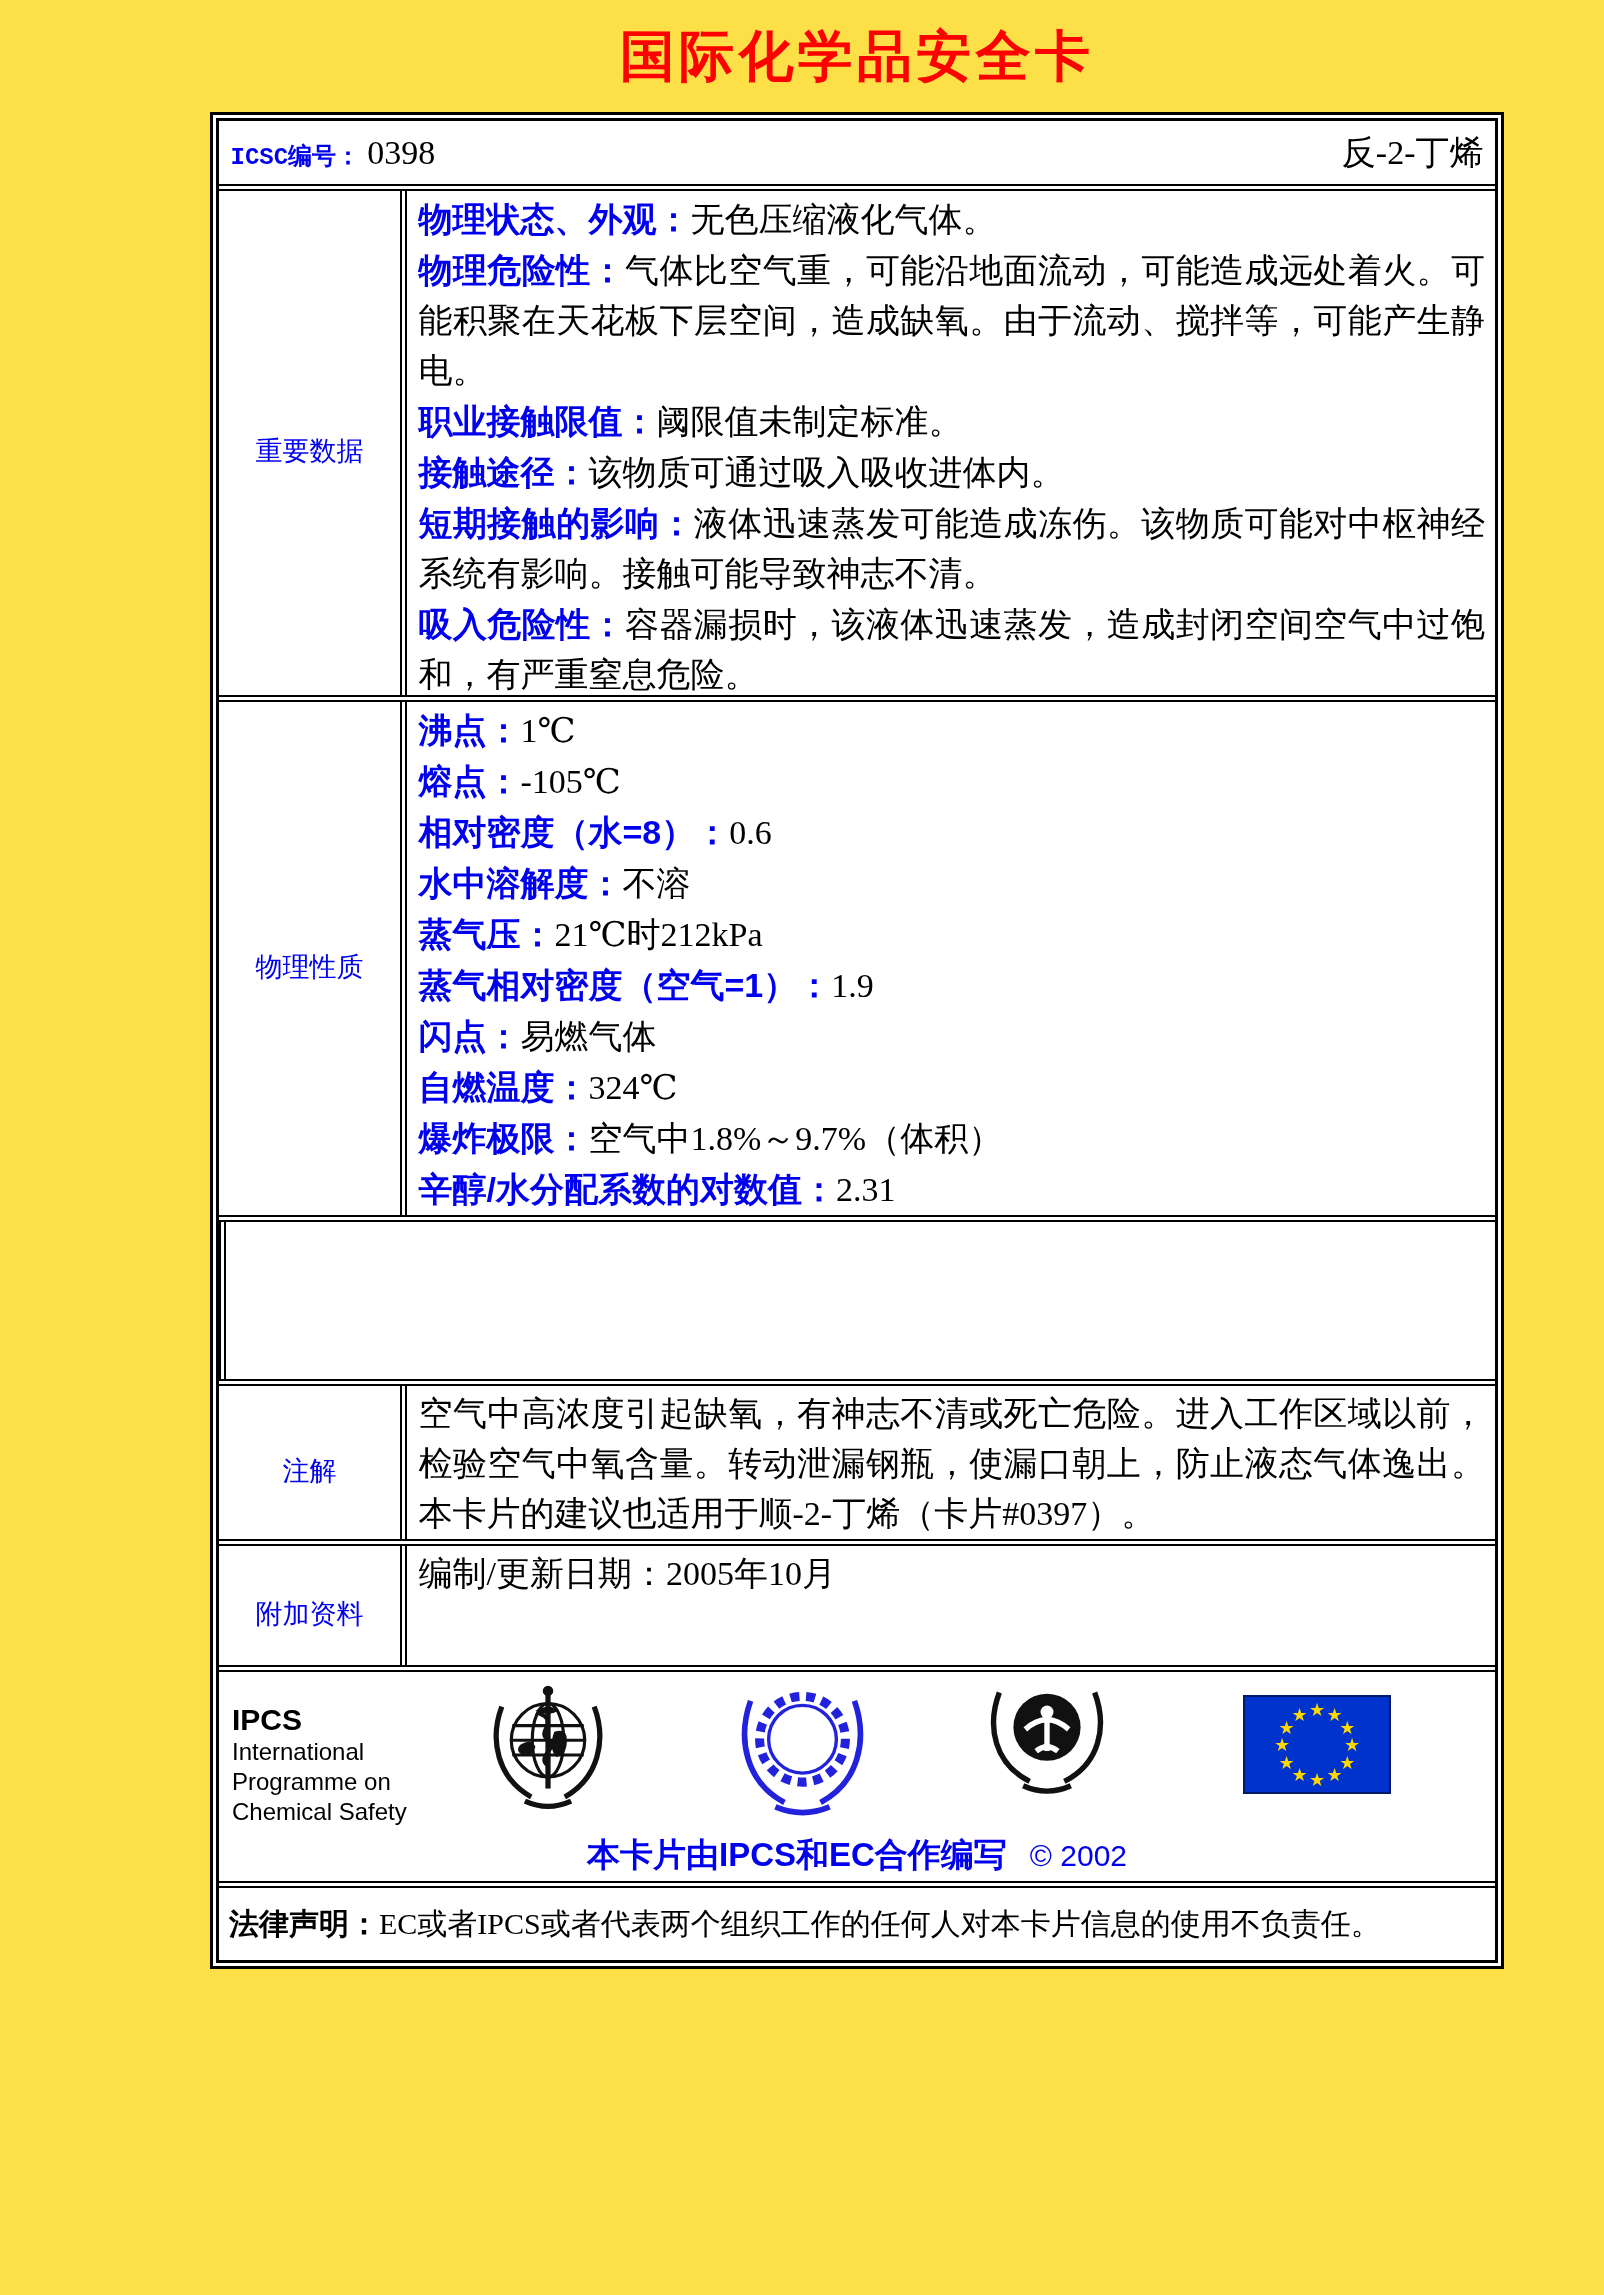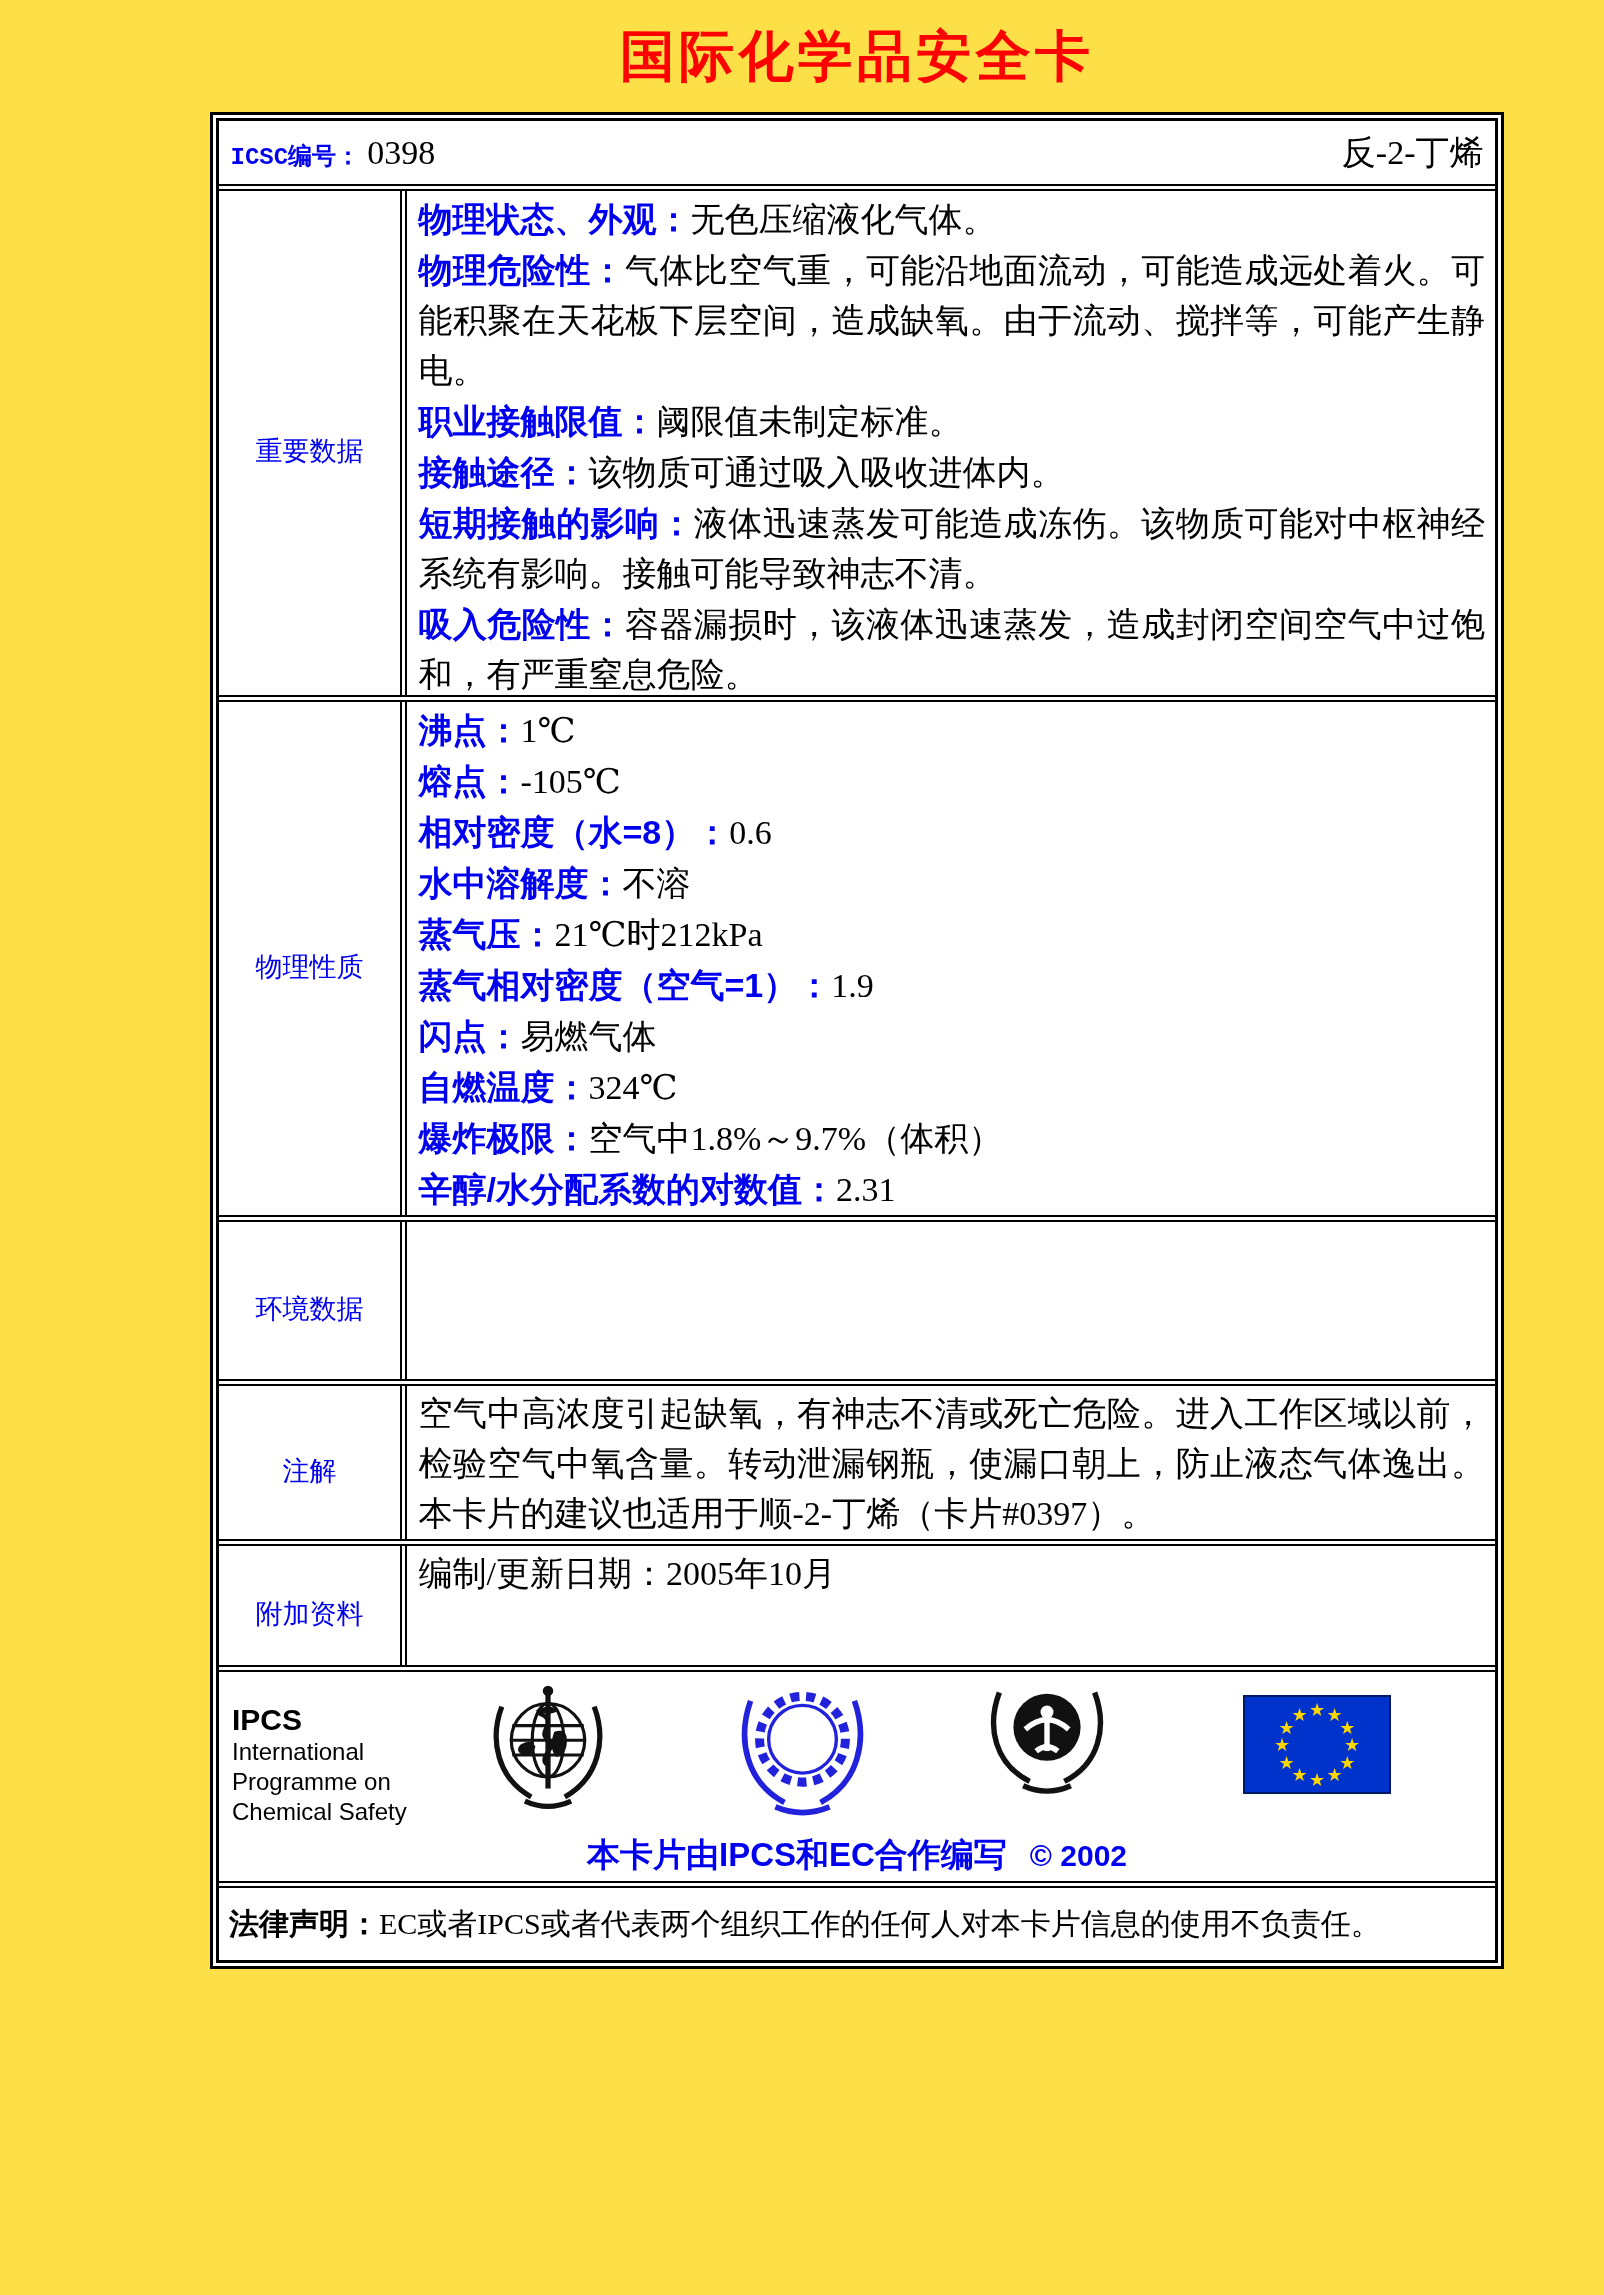--- a/index.html
+++ b/index.html
@@ -45,21 +45,21 @@
   #ilo-logo{left:515px;top:3.6px;}
   #unep-logo{left:763px;top:1.4px;}
   #eu-flag{left:1024px;top:23px;width:148px;height:99px;border:2.2px solid #001a66;
            position:absolute;box-sizing:border-box;}
   #eu-stars{position:absolute;left:0;top:0;width:100%;height:100%;}
   .eu-star{position:absolute;left:50%;top:50%;line-height:1;font-size:18px;
            font-family:"DejaVu Sans",sans-serif;}
   #footer-caption{position:absolute;left:0;bottom:2.9px;width:100%;text-align:center;
                   font-family:"Liberation Sans","DejaVu Sans",sans-serif;font-weight:bold;
                   font-size:33px;}
-  #footer-copyright{font-weight:bold;margin-left:23px;font-size:30px;}
+  #footer-copyright{font-weight:normal;margin-left:23px;font-size:30px;}
   
   #legal-label{font-family:"Liberation Sans","DejaVu Sans",sans-serif;font-weight:bold;
                font-size:30px;color:#000;flex:none;}
   #legal-text{font-size:30px;color:#000;}
   svg text{font-family:"Liberation Serif","DejaVu Serif",serif;}
 </style>
 </head>
 <body>
 
 <div id="page">
@@ -97,21 +97,20 @@
           <div class="tline"><span class="k" style="color: rgb(0, 0, 238);">蒸气压：</span><span class="v">21℃时212kPa</span></div>
           <div class="tline"><span class="k" style="color: rgb(0, 0, 238);">蒸气相对密度（空气=1）：</span><span class="v">1.9</span></div>
           <div class="tline"><span class="k" style="color: rgb(0, 0, 238);">闪点：</span><span class="v">易燃气体</span></div>
           <div class="tline"><span class="k" style="color: rgb(0, 0, 238);">自燃温度：</span><span class="v">324℃</span></div>
           <div class="tline"><span class="k" style="color: rgb(0, 0, 238);">爆炸极限：</span><span class="v">空气中1.8%～9.7%（体积）</span></div>
           <div class="tline"><span class="k" style="color: rgb(0, 0, 238);">辛醇/水分配系数的对数值：</span><span class="v">2.31</span></div>
         </div>
     </div>
 
     <div class="row" id="row-environment">
-      <div class="col-label blue-label" style="color: rgb(0, 0, 238);">环境数据</div>
       <div class="col-content"></div>
     </div>
 
     <div class="row" id="row-notes">
       <div class="col-label blue-label" style="color: rgb(0, 0, 238);">注解</div>
       <div class="col-content">
           <div class="tline"><span class="v">空气中高浓度引起缺氧，有神志不清或死亡危险。进入工作区域以前，检验空气中氧含量。转动泄漏钢瓶，使漏口朝上，防止液态气体逸出。本卡片的建议也适用于顺-2-丁烯（卡片#0397）。</span></div>
         </div>
     </div>
 

